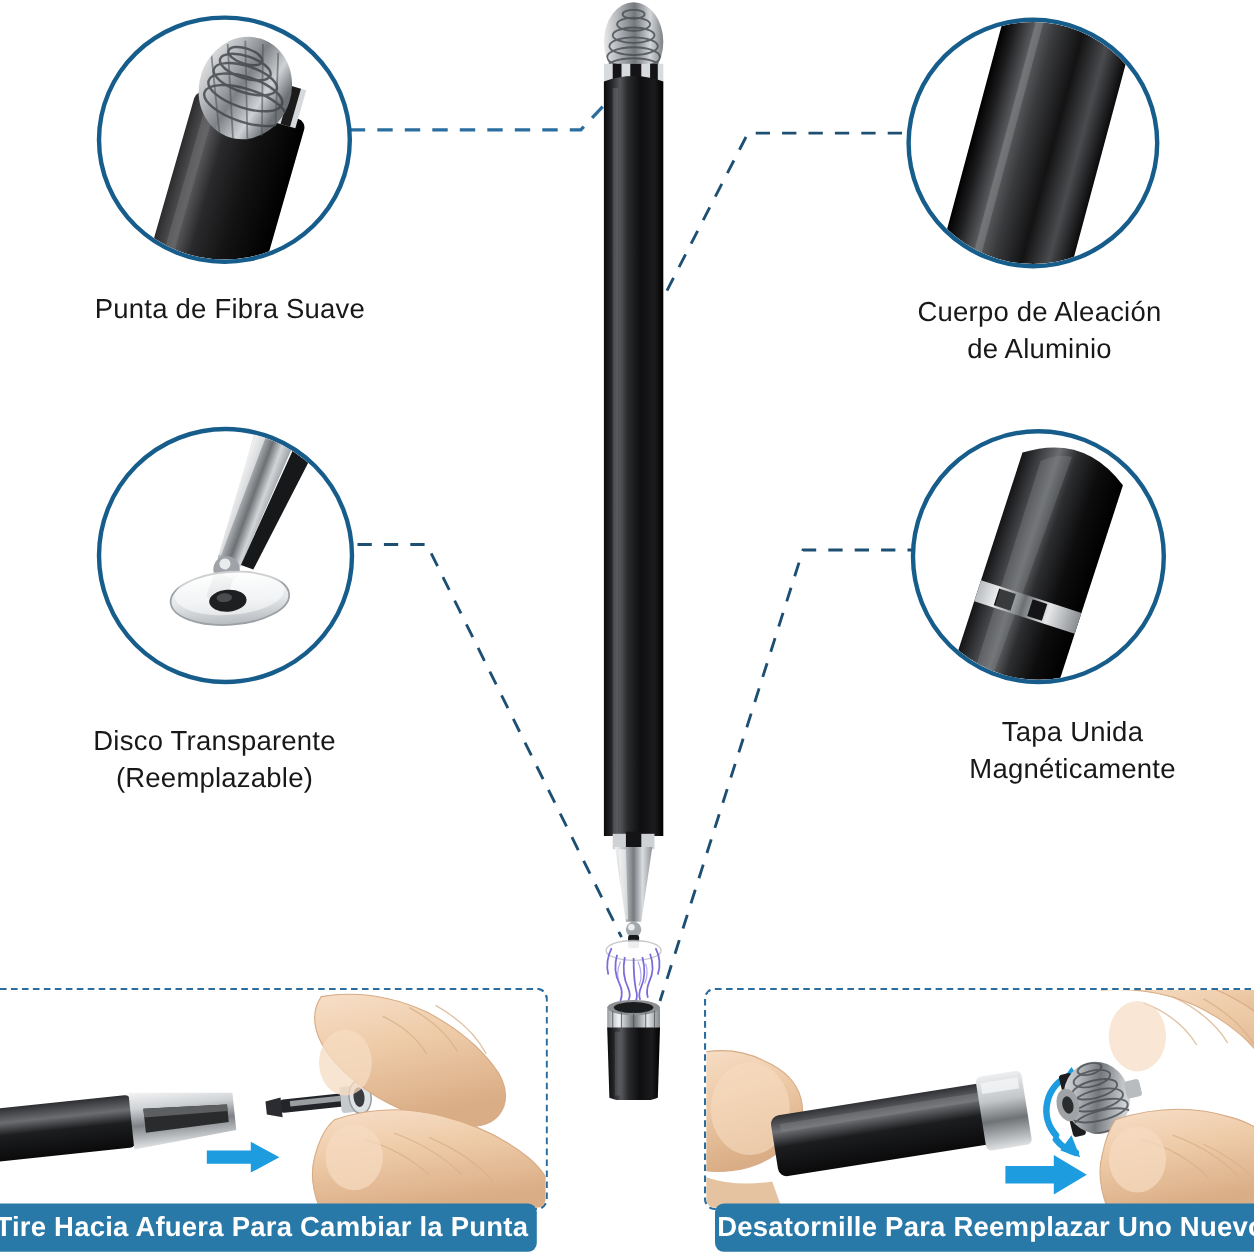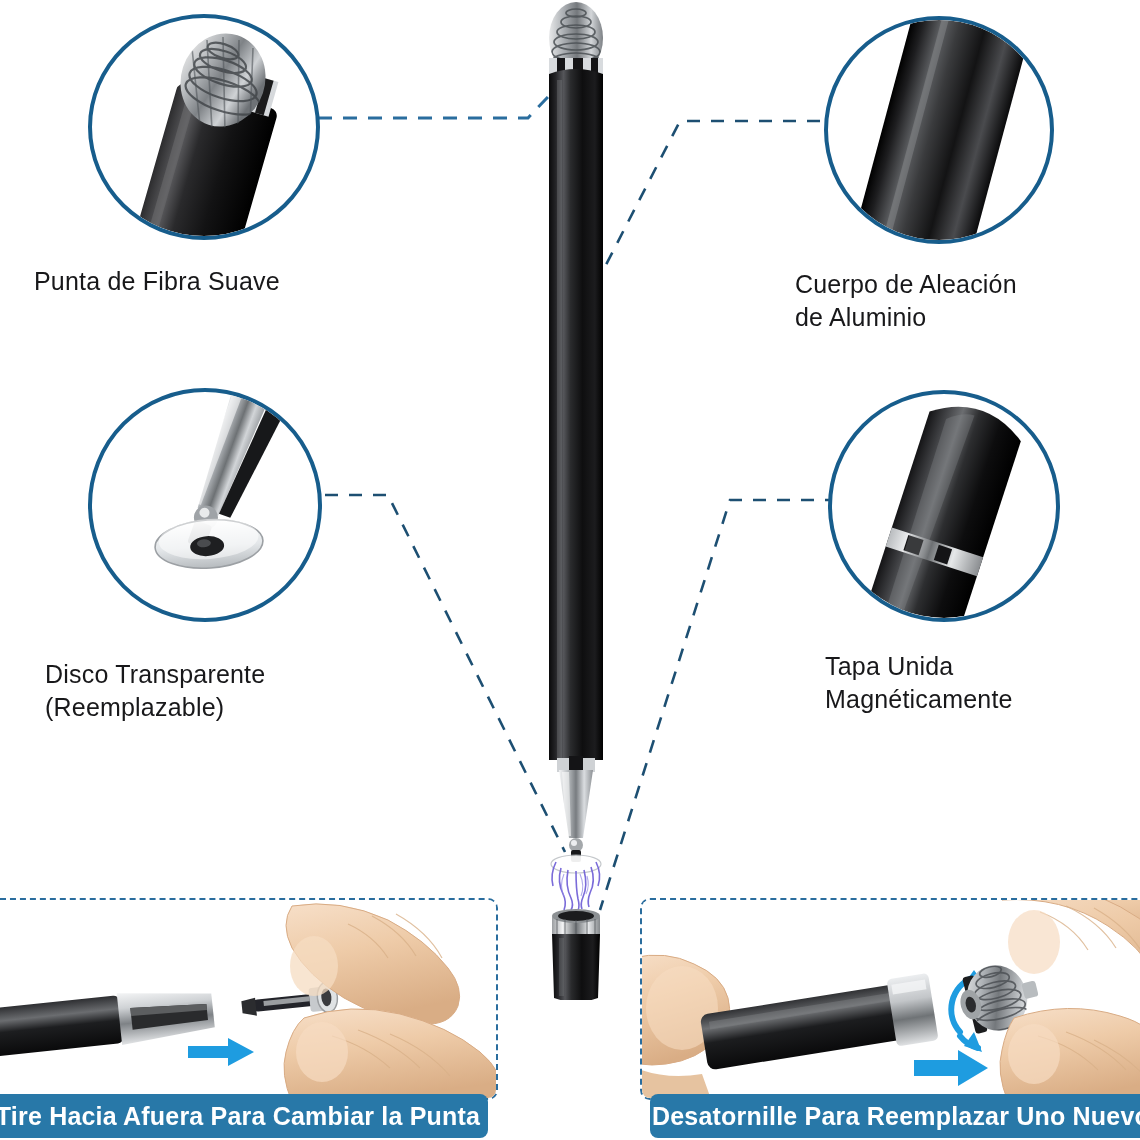--- a/index.html
+++ b/index.html
@@ -34,20 +34,21 @@
     border-radius: 50%;
     overflow: hidden;
   }
 
   
   .callout-label {
     position: absolute;
     font-size: 25px;
     color: #18181a;
     line-height: 1.3;
+    text-align: center;
     letter-spacing: 0.2px;
     white-space: pre-line;
     font-weight: 400;
   }
 
   
   #connectors {
     position: absolute;
     left: 0;
     top: 0;

